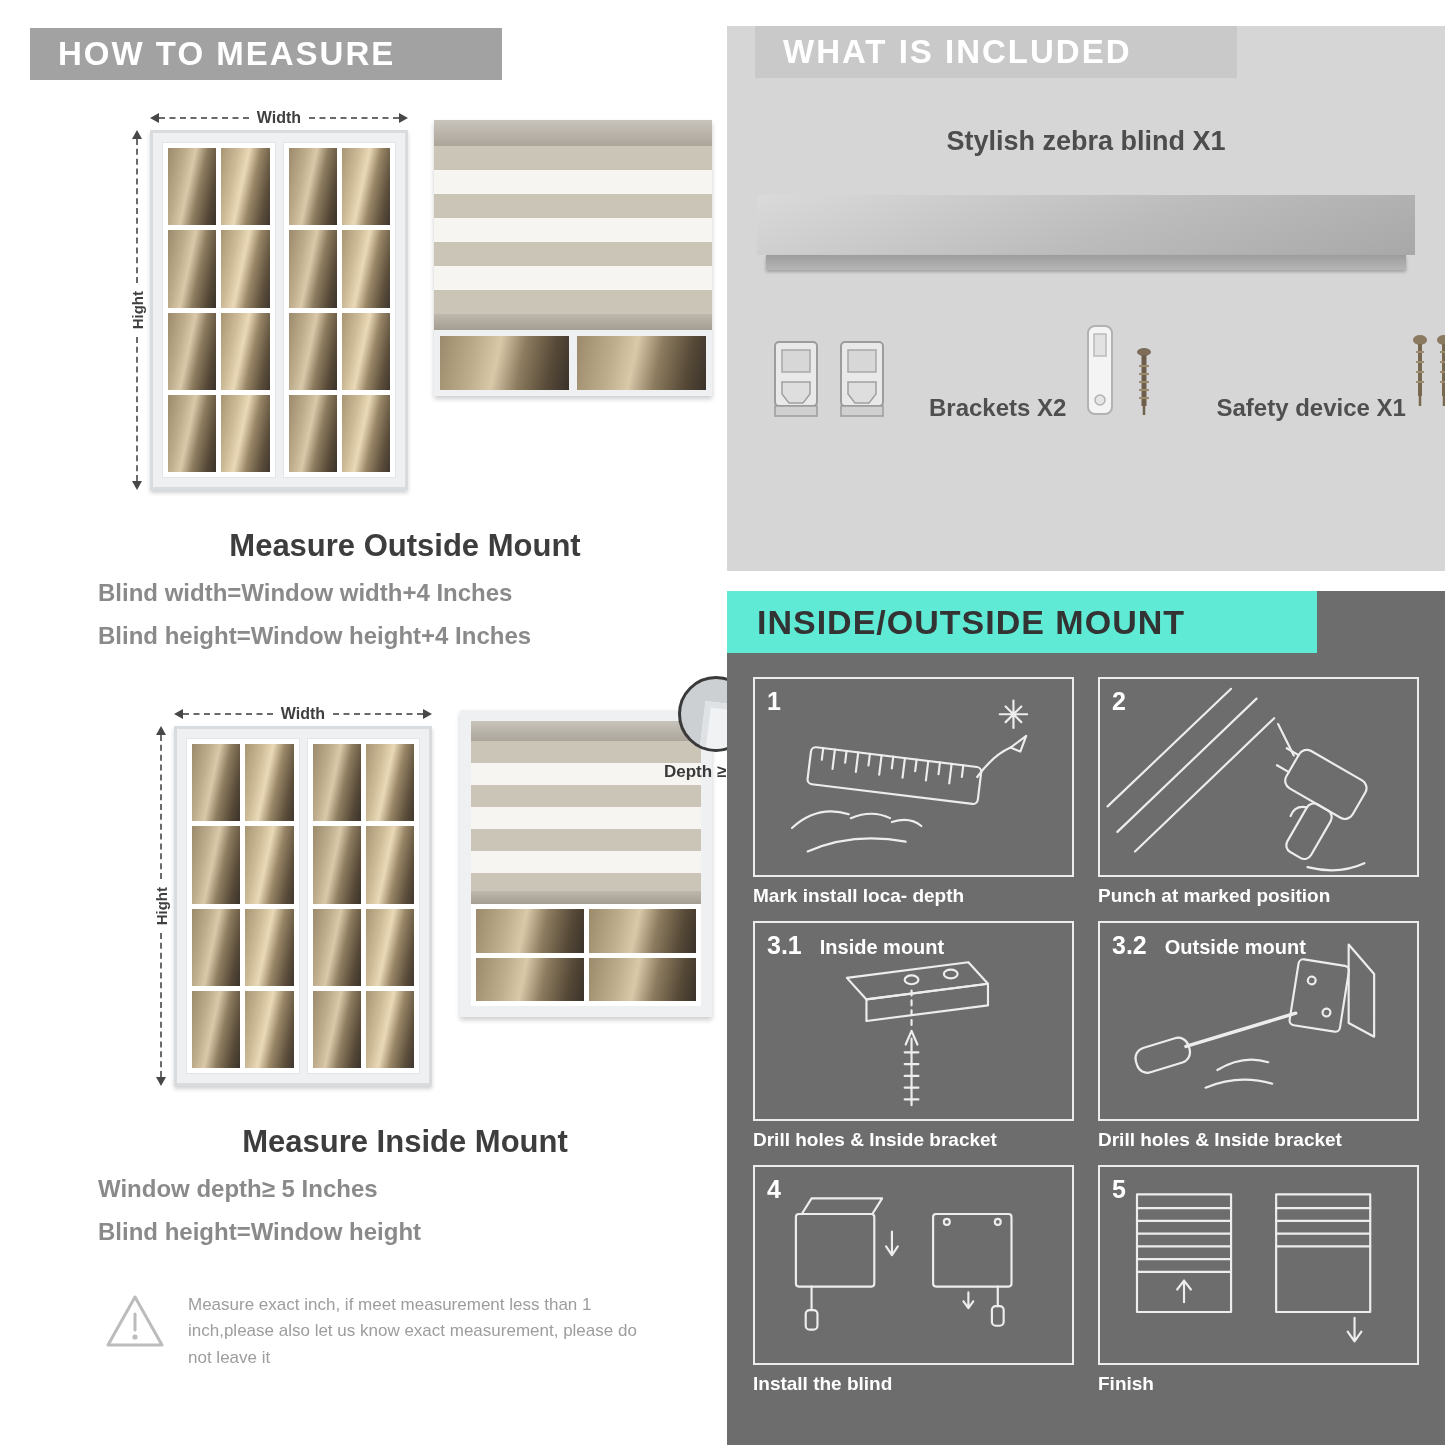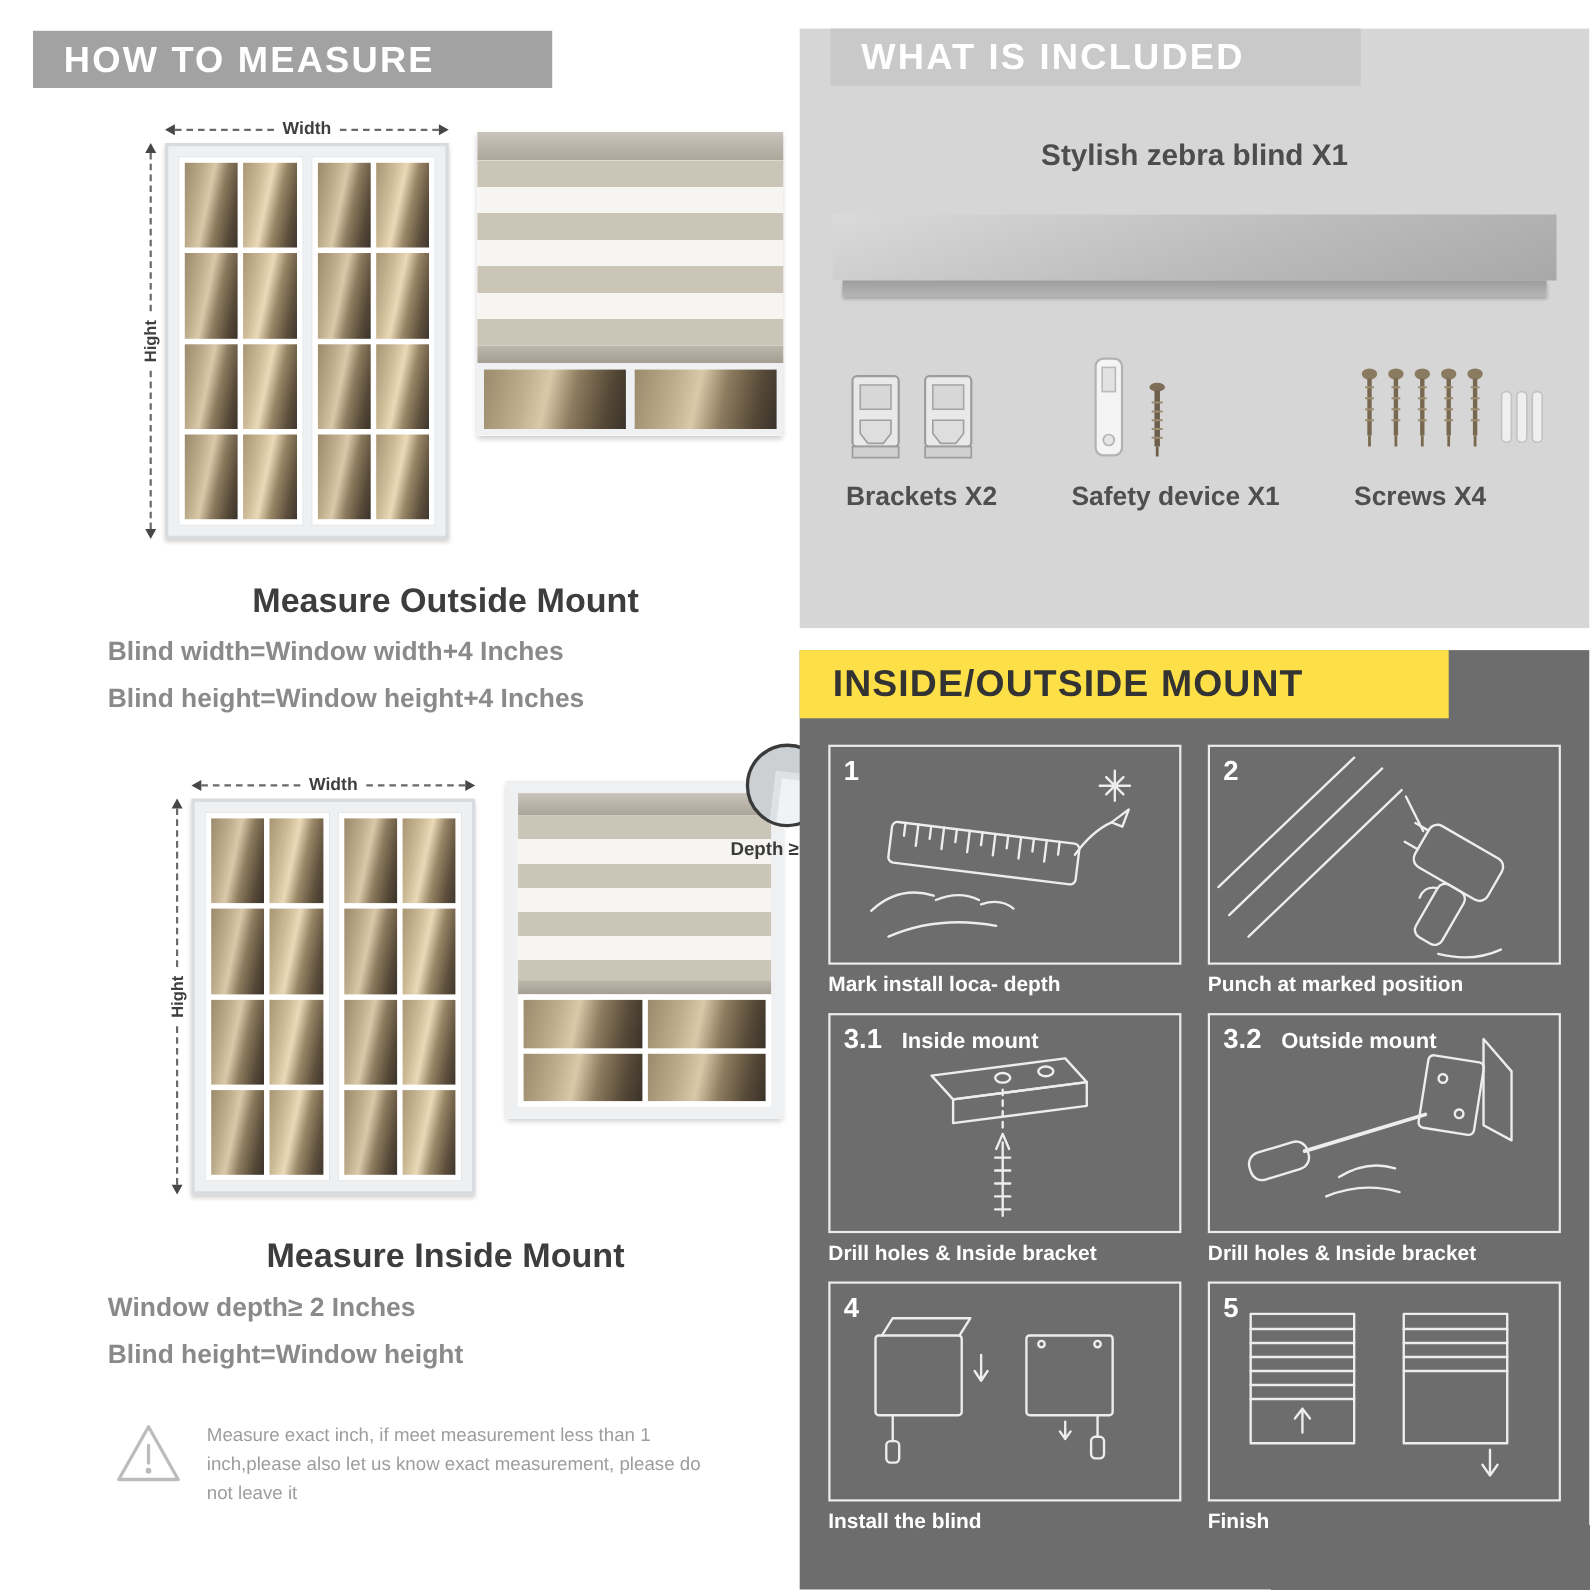--- a/index.html
+++ b/index.html
@@ -70,26 +70,26 @@
   .right { position:absolute; left:727px; top:0; width:718px; height:1445px; }
   .included { height:545px; background:#d6d6d6; }
   .inc-bar { margin:26px 0 0 28px; width:482px; height:52px; background:#c9c9c9; color:#fff;
              font-size:33px; font-weight:bold; letter-spacing:2px; line-height:52px; padding-left:28px; }
   .product-label { margin-top:48px; text-align:center; font-size:27px; font-weight:bold; color:#4d4d4d; }
   .rail { margin:38px 30px 0; }
   .rail-main { height:60px; background:linear-gradient(160deg,#dadada,#bcbcbc 55%,#a8a8a8); }
   .rail-lip { height:15px; margin:0 9px; background:linear-gradient(#9d9d9d,#b6b6b6);
               box-shadow:0 2px 3px rgba(0,0,0,.25); }
   .parts { display:flex; justify-content:space-between; padding:0 42px; margin-top:40px; align-items:flex-end; }
-  .part { display:flex; flex-direction:column; align-items:flex-start; }
+  .part { display:flex; flex-direction:row; align-items:flex-end;gap:40px; }
   .part-art { height:112px; display:flex; align-items:flex-end; gap:12px; }
   .part-label { margin-top:16px; font-size:24px; font-weight:bold; color:#4f4f4f; white-space:nowrap; }
 
   .mount { height:900px; background:#6d6d6d; }
-  .mount-bar { width:590px; height:62px; background:#fde047; color:#333; font-size:34px; font-weight:bold;
+  .mount-bar { width:590px; height:62px; background:#5eead4; color:#333; font-size:34px; font-weight:bold;
                letter-spacing:1px; line-height:62px; padding-left:30px; margin-top:20px; }
   .steps { padding:24px 26px 0; display:grid; grid-template-columns:1fr 1fr; column-gap:24px; }
   .step { margin-bottom:14px; }
   .panel { height:200px; border:2px solid #ececec; position:relative; }
   .panel svg { position:absolute; inset:0; width:100%; height:100%; }
   .step-head { position:absolute; top:8px; left:12px; display:flex; align-items:baseline; gap:18px; z-index:2; }
   .step-num { color:#fff; font-weight:bold; font-size:25px; }
   .step-title { color:#fff; font-weight:bold; font-size:20px; }
   .caption { margin-top:8px; color:#fff; font-weight:bold; font-size:19px; }
 
@@ -211,21 +211,21 @@
             <div class="photo"></div>
               <div class="photo"></div>
           </div>
         </div>
         <div class="callout"></div>
         <div class="depth-label">Depth ≥ 2"</div>
       </div>
     </div>
 
     <h2 class="m-title">Measure Inside Mount</h2>
-    <p class="m-line">Window depth≥ 2 Inches</p>
+    <p class="m-line">Window depth≥ 5 Inches</p>
     <p class="m-line">Blind height=Window height</p>
 
     <div class="warning">
       <svg width="62" height="58" viewBox="0 0 62 58">
         <path d="M31 5 L58 53 H4 Z" fill="none" stroke="#bcbcbc" stroke-width="3" stroke-linejoin="round"></path>
         <line x1="31" y1="22" x2="31" y2="38" stroke="#bcbcbc" stroke-width="3" stroke-linecap="round"></line>
         <circle cx="31" cy="45" r="2.6" fill="#bcbcbc"></circle>
       </svg>
       <p class="warn-text">Measure exact inch, if meet measurement less than 1 inch,please also let us know exact measurement, please do not leave it</p>
     </div>

